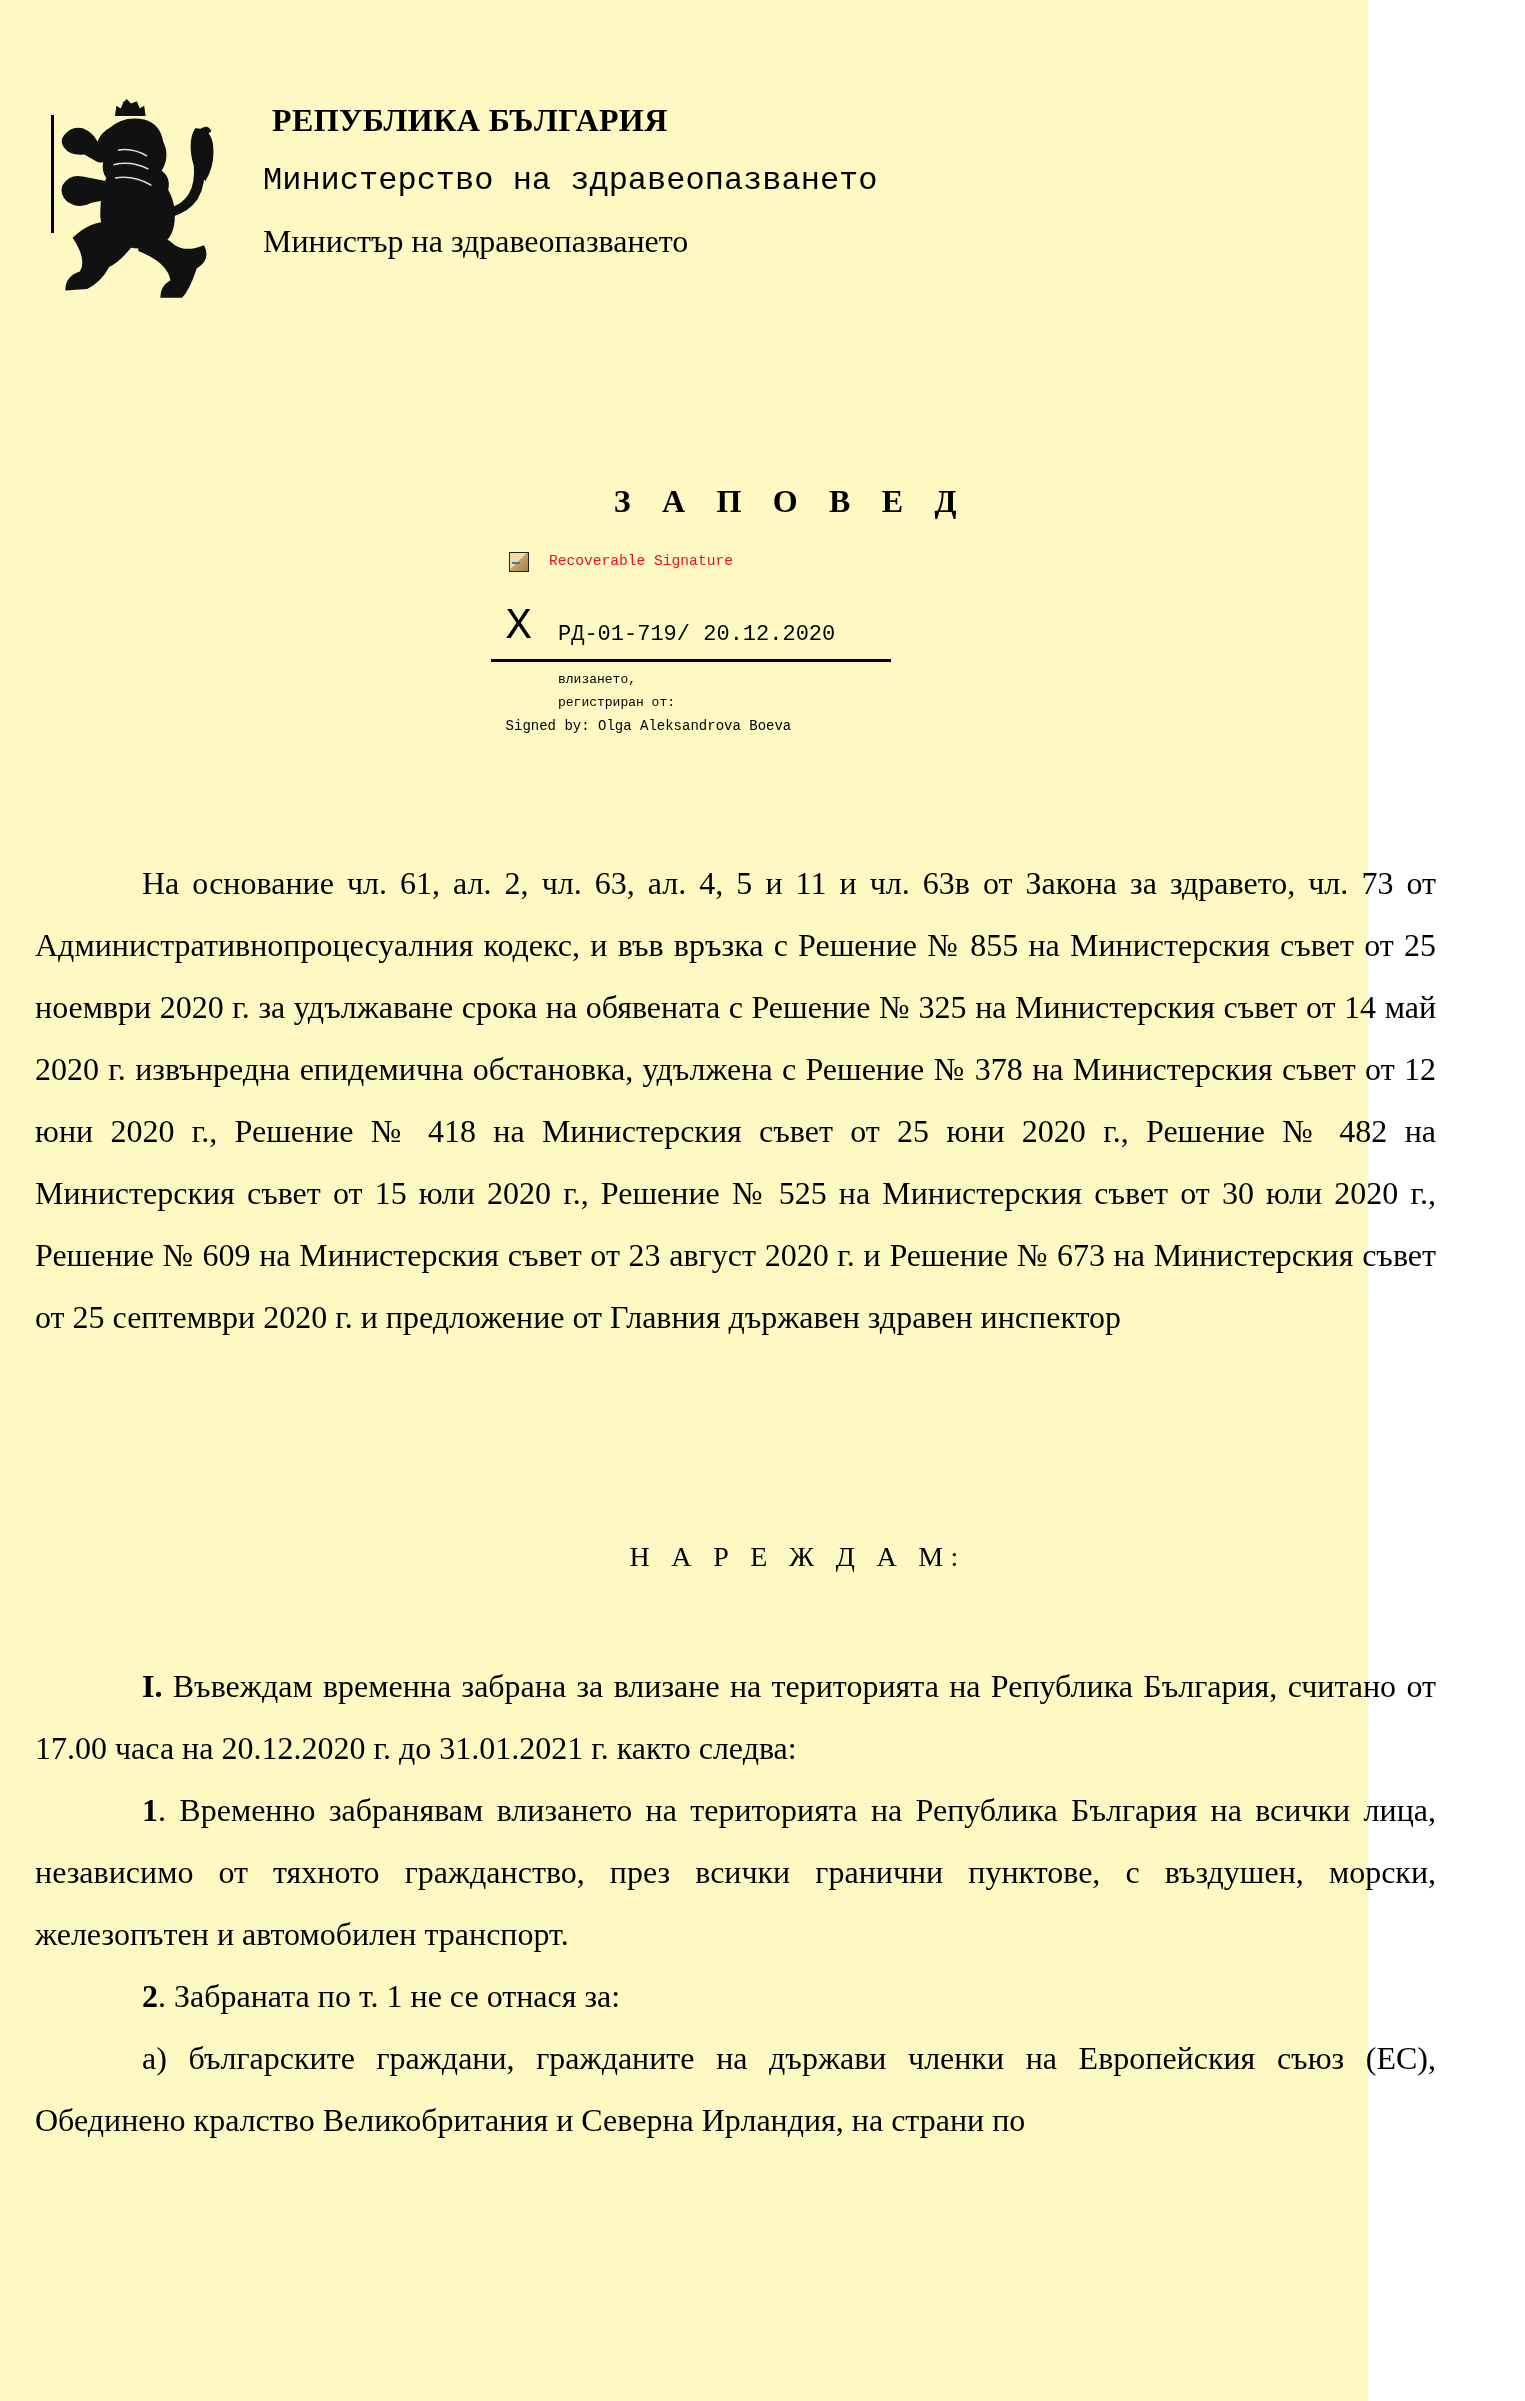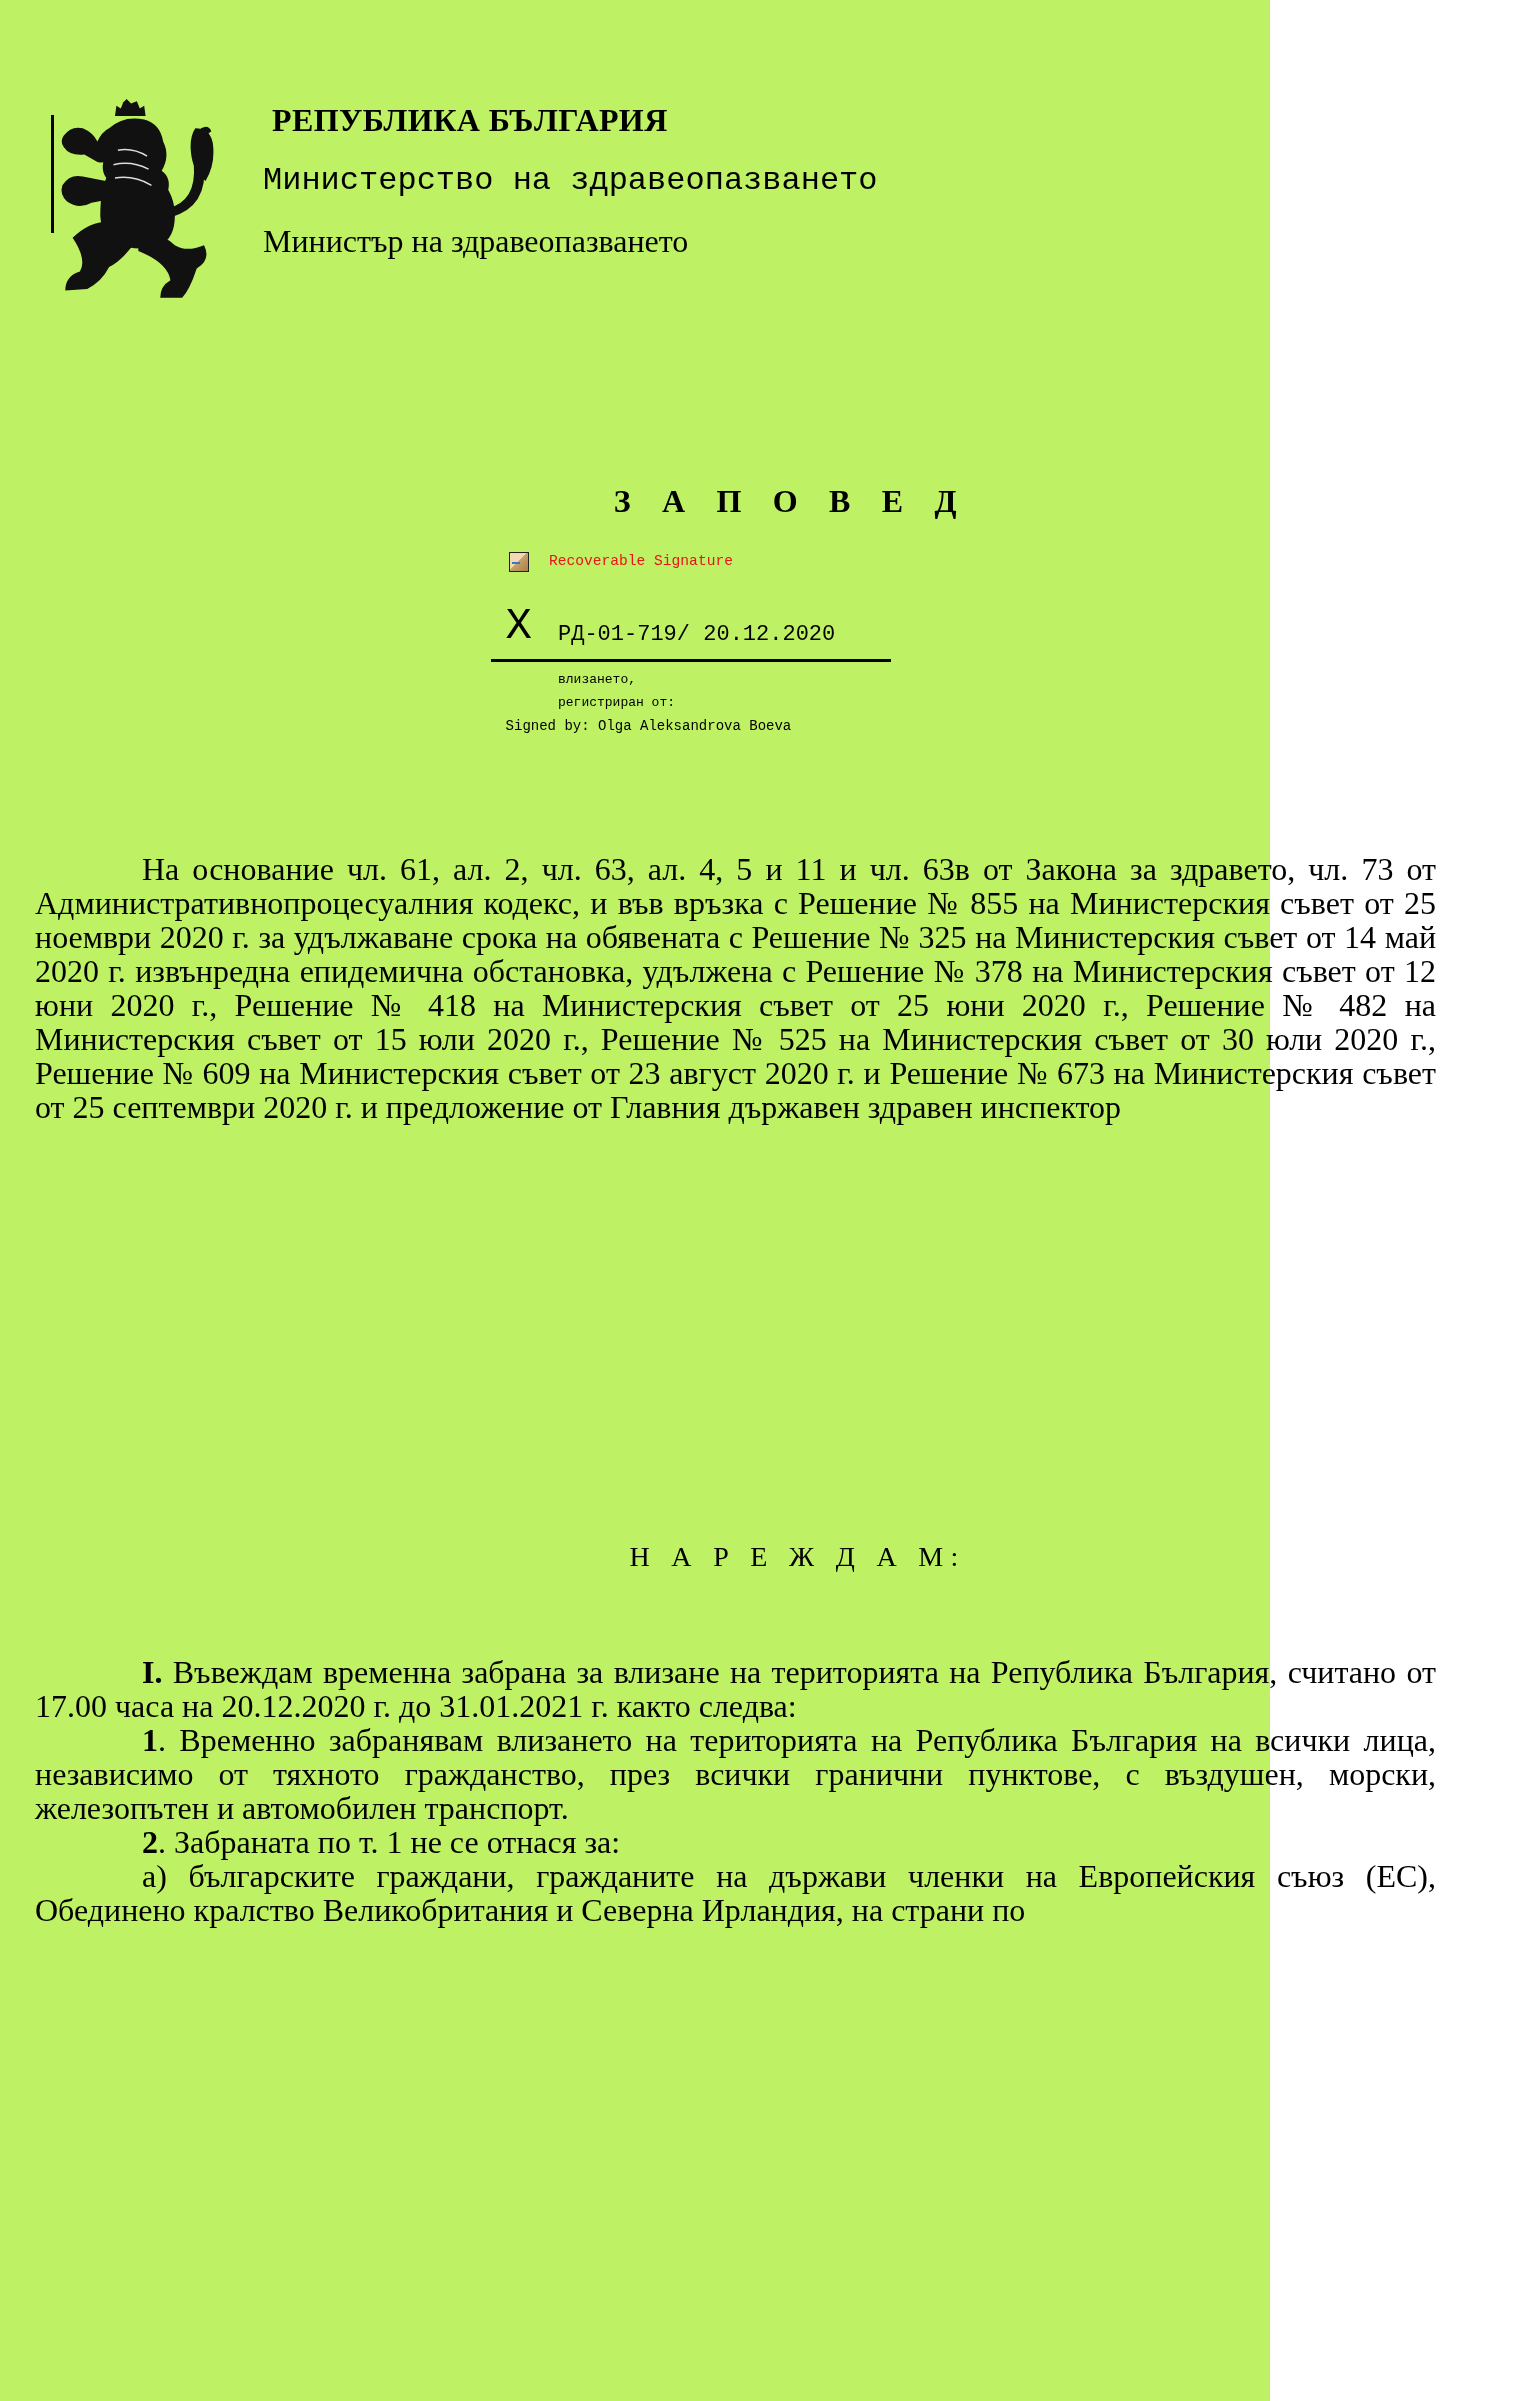--- a/index.html
+++ b/index.html
@@ -4,21 +4,21 @@
   <style>
     html, body { margin: 0; padding: 0; background: #ffffff; }
     body {
       width: 1526px;
       height: 2401px;
       position: relative;
       overflow: hidden;
       font-family: "Liberation Serif", "DejaVu Serif", serif;
       color: #000;
     }
-    .page { position: absolute; left: 0; top: 0; width: 1270px; height: 2401px; background: #bef264; }
+    .page { position: absolute; left: 0; top: 0; width: 1368px; height: 2401px; background: #fef9c3; }
 
     
     .emblem-bar { position: absolute; left: 51px; top: 115px; width: 2.9px; height: 118px; background: #000; }
     .emblem { position: absolute; left: 58px; top: 99px; width: 157px; height: 201px; }
     .hdr-country { position: absolute; left: 272px; top: 102px; font-size: 32px; font-weight: bold; letter-spacing: 0.4px; }
     .hdr-ministry { position: absolute; left: 263px; top: 162px; font-size: 32px; font-family: Liberation Mono, monospace; }
     .hdr-minister { position: absolute; left: 263px; top: 223px; font-size: 32px; }
 
     
     .title { position: absolute; left: 0; width: 1526px; top: 483px; text-align: center; font-size: 32px; font-weight: bold; letter-spacing: 11.7px; padding-left: 56px; box-sizing: border-box; }
@@ -29,21 +29,21 @@
     .sig-icon::after { content: ""; position: absolute; left: 2.2px; top: 8.8px; width: 8.8px; height: 2.2px; background: #3b78c4; }
     .sig-recoverable { position: absolute; left: 58px; top: 7.3px; font-size: 14.6px; color: #e8141b; }
     .sig-x { position: absolute; left: 14.6px; top: 58px; font-size: 44px; line-height: 44px; font-weight: normal; }
     .sig-number { position: absolute; left: 67px; top: 76px; font-size: 22px; }
     .sig-line { position: absolute; left: 0; top: 113px; width: 400px; height: 2.9px; background: #000; }
     .sig-doc { position: absolute; left: 67px; top: 126px; font-size: 13px; }
     .sig-reg { position: absolute; left: 67px; top: 149px; font-size: 13px; }
     .sig-signed { position: absolute; left: 14.6px; top: 172px; font-size: 14px; }
 
     
-    .body-text { position: absolute; left: 35px; width: 1401px; font-size: 32px; line-height: 34px; text-align: justify; text-align-last: left; }
+    .body-text { position: absolute; left: 35px; width: 1401px; font-size: 32px; line-height: 62px; text-align: justify; text-align-last: left; }
     .para { margin: 0; text-indent: 107px; }
     .p-basis { top: 852px; }
     .order-title { position: absolute; left: 16px; width: 1526px; top: 1541px; text-align: center; font-size: 28px; font-weight: normal; letter-spacing: 7.3px; padding-left: 37px; box-sizing: border-box; }
     .p-orders { top: 1655px; }
     .bold { font-weight: bold; }
   </style>
 </head>
 <body>
 
 <div class="page">

